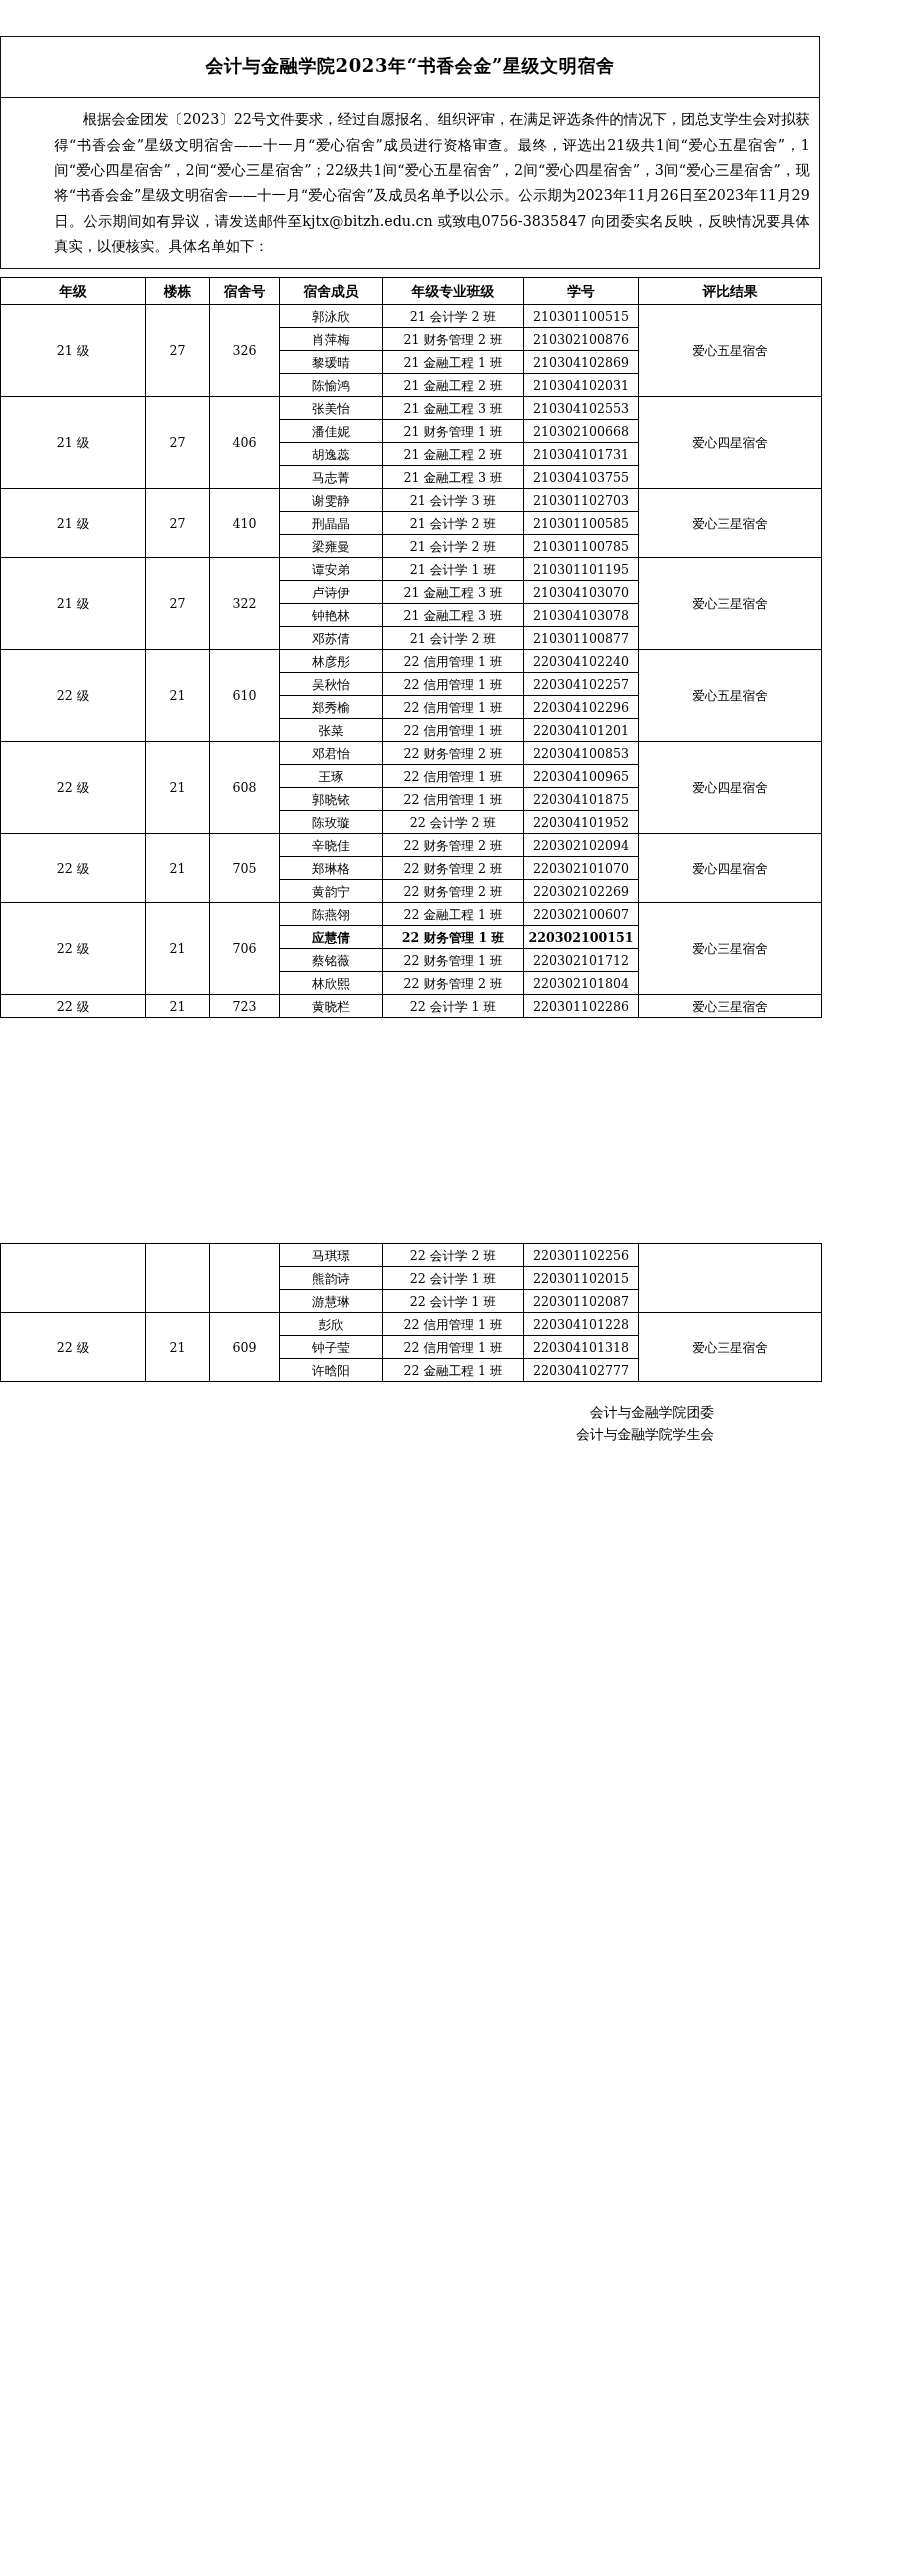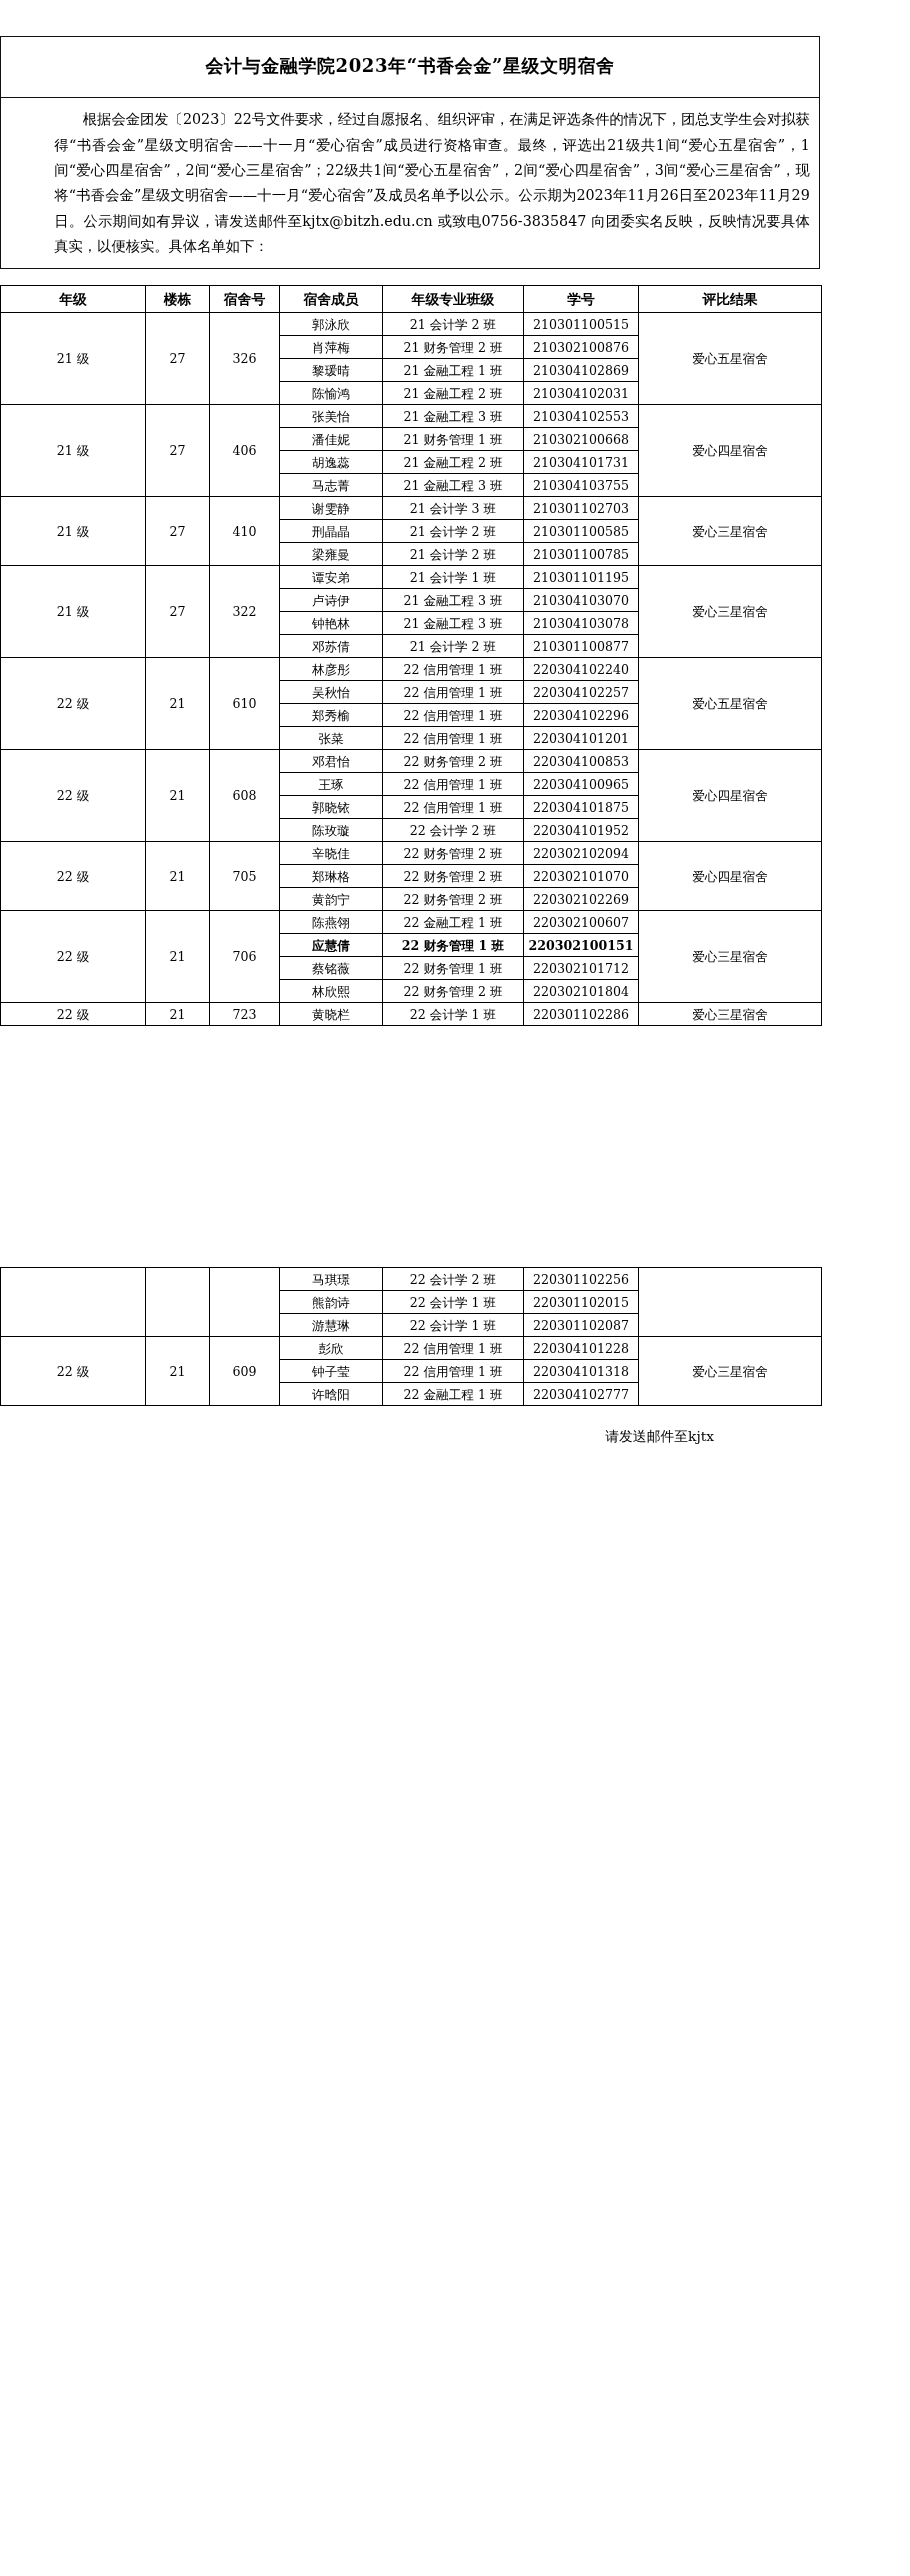--- a/index.html
+++ b/index.html
@@ -51,21 +51,21 @@
     text-justify: inter-ideograph;
     text-indent: 2em;
     font-family: "DejaVu Serif", "Liberation Serif", serif;
     margin-left: 44px;
   }
 
   
   table.roster {
     border-collapse: collapse;
     width: 820px;
-    margin: 16px auto;
+    margin: 8px auto;
     table-layout: fixed;
   }
   table.roster td, table.roster th {
     border: 0.6px solid #000;
     text-align: center;
     vertical-align: middle;
     font-size: 12.6px;
     font-family: "DejaVu Serif", "Liberation Serif", serif;
     padding: 3.4px 1.1px;
     line-height: 1.2;
@@ -382,19 +382,20 @@
           </tr>
           <tr>
             <td>许晗阳</td>
             <td>22 金融工程 1 班</td>
             <td>220304102777</td>
           </tr>
         </tbody>
     </table>
 
     <div class="signoff">
-      <div>请发送邮件至kjtx</div>
+      <div>会计与金融学院团委</div>
+      <div>会计与金融学院学生会</div>
     </div>
 
     <div class="tail-space"></div>
   </div>
 </div>
 
 
 </body></html>

